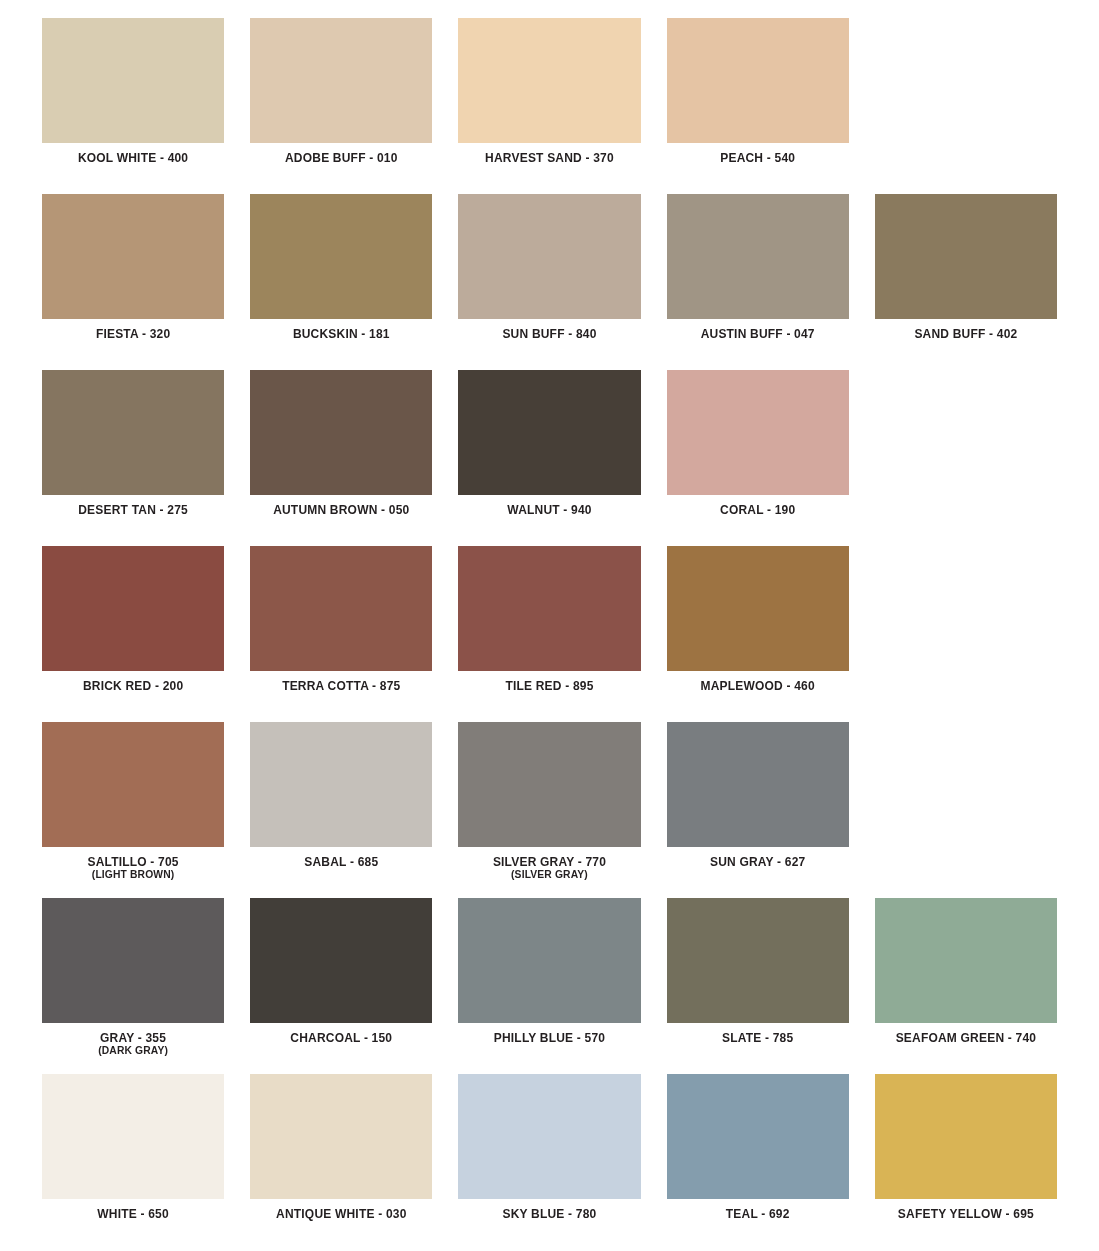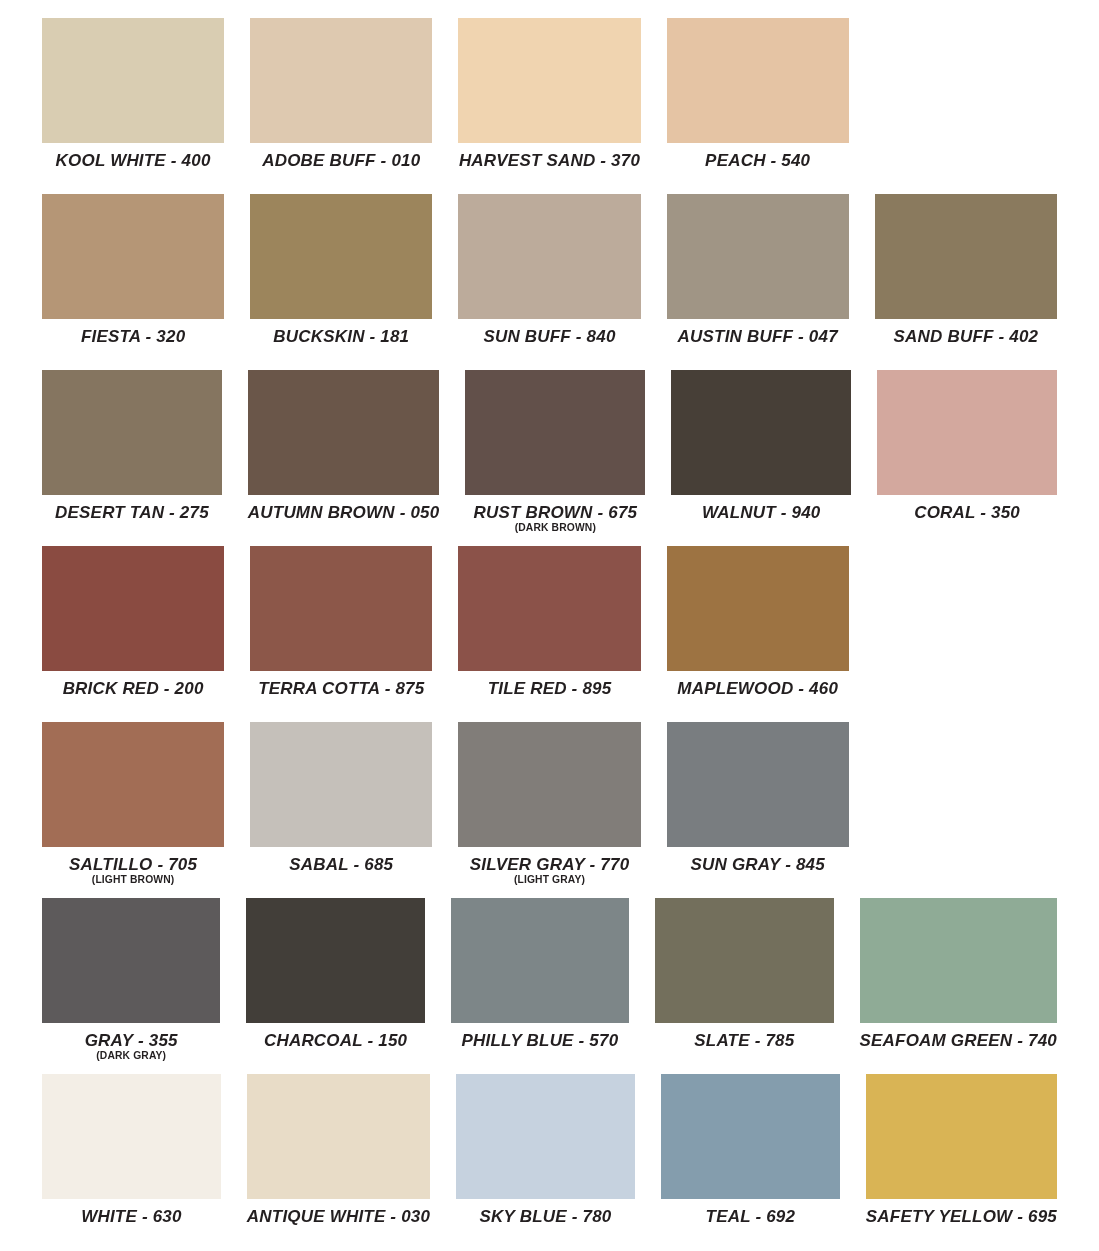--- a/index.html
+++ b/index.html
@@ -39,26 +39,25 @@
     height: 125px;
     display: block;
   }
   .caption {
     text-align: center;
     padding-top: 9px;
     line-height: 1.02;
   }
   .name {
     display: block;
-    font-size: 17px;
+    font-size: 12px;
     font-weight: bold;
     letter-spacing: 0.2px;
     color: #231f20;
     white-space: nowrap;
-    font-style: italic;
   }
   .sub {
     display: block;
     font-size: 10.3px;
     font-weight: bold;
     letter-spacing: 0.15px;
     color: #231f20;
     margin-top: 2px;
     white-space: nowrap;
   }
@@ -133,36 +132,29 @@
           <span class="name">DESERT TAN - 275</span>
         </div>
       </div>
       <div class="cell">
         <div class="swatch" style="background-color: rgb(106, 86, 73);"></div>
         <div class="caption">
           <span class="name">AUTUMN BROWN - 050</span>
         </div>
       </div>
       <div class="cell">
-        <div class="swatch" style="background-color: rgb(98, 80, 74);"></div>
-        <div class="caption">
-          <span class="name">RUST BROWN - 675</span>
-          <span class="sub">(DARK BROWN)</span>
-        </div>
-      </div>
-      <div class="cell">
         <div class="swatch" style="background-color: rgb(71, 63, 55);"></div>
         <div class="caption">
           <span class="name">WALNUT - 940</span>
         </div>
       </div>
       <div class="cell">
         <div class="swatch" style="background-color: rgb(211, 168, 158);"></div>
         <div class="caption">
-          <span class="name">CORAL - 350</span>
+          <span class="name">CORAL - 190</span>
         </div>
       </div>
     </div>
     <div class="row">
       <div class="cell">
         <div class="swatch" style="background-color: rgb(138, 75, 65);"></div>
         <div class="caption">
           <span class="name">BRICK RED - 200</span>
         </div>
       </div>
@@ -196,27 +188,27 @@
       <div class="cell">
         <div class="swatch" style="background-color: rgb(197, 192, 186);"></div>
         <div class="caption">
           <span class="name">SABAL - 685</span>
         </div>
       </div>
       <div class="cell">
         <div class="swatch" style="background-color: rgb(129, 125, 121);"></div>
         <div class="caption">
           <span class="name">SILVER GRAY - 770</span>
-          <span class="sub">(LIGHT GRAY)</span>
+          <span class="sub">(SILVER GRAY)</span>
         </div>
       </div>
       <div class="cell">
         <div class="swatch" style="background-color: rgb(121, 125, 128);"></div>
         <div class="caption">
-          <span class="name">SUN GRAY - 845</span>
+          <span class="name">SUN GRAY - 627</span>
         </div>
       </div>
     </div>
     <div class="row">
       <div class="cell">
         <div class="swatch" style="background-color: rgb(93, 90, 91);"></div>
         <div class="caption">
           <span class="name">GRAY - 355</span>
           <span class="sub">(DARK GRAY)</span>
         </div>
@@ -243,21 +235,21 @@
         <div class="swatch" style="background-color: rgb(143, 171, 150);"></div>
         <div class="caption">
           <span class="name">SEAFOAM GREEN - 740</span>
         </div>
       </div>
     </div>
     <div class="row">
       <div class="cell">
         <div class="swatch" style="background-color: rgb(243, 238, 230);"></div>
         <div class="caption">
-          <span class="name">WHITE - 630</span>
+          <span class="name">WHITE - 650</span>
         </div>
       </div>
       <div class="cell">
         <div class="swatch" style="background-color: rgb(232, 220, 199);"></div>
         <div class="caption">
           <span class="name">ANTIQUE WHITE - 030</span>
         </div>
       </div>
       <div class="cell">
         <div class="swatch" style="background-color: rgb(198, 210, 223);"></div>

